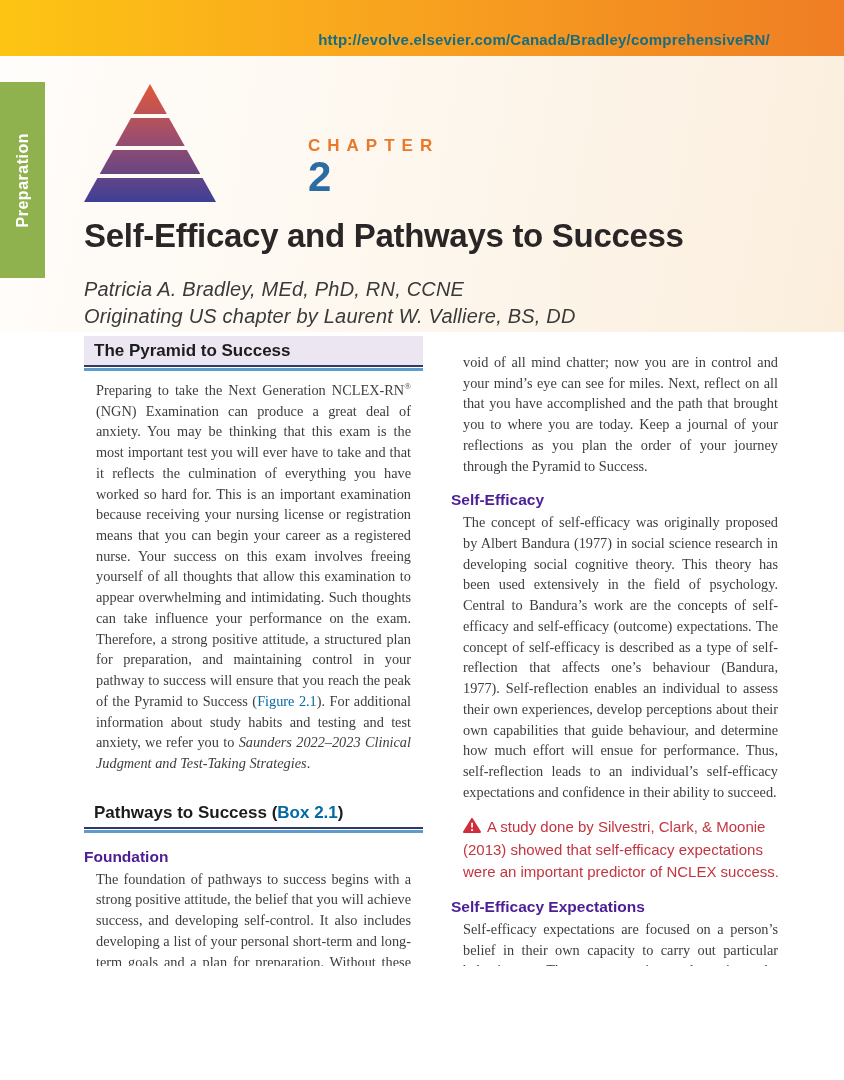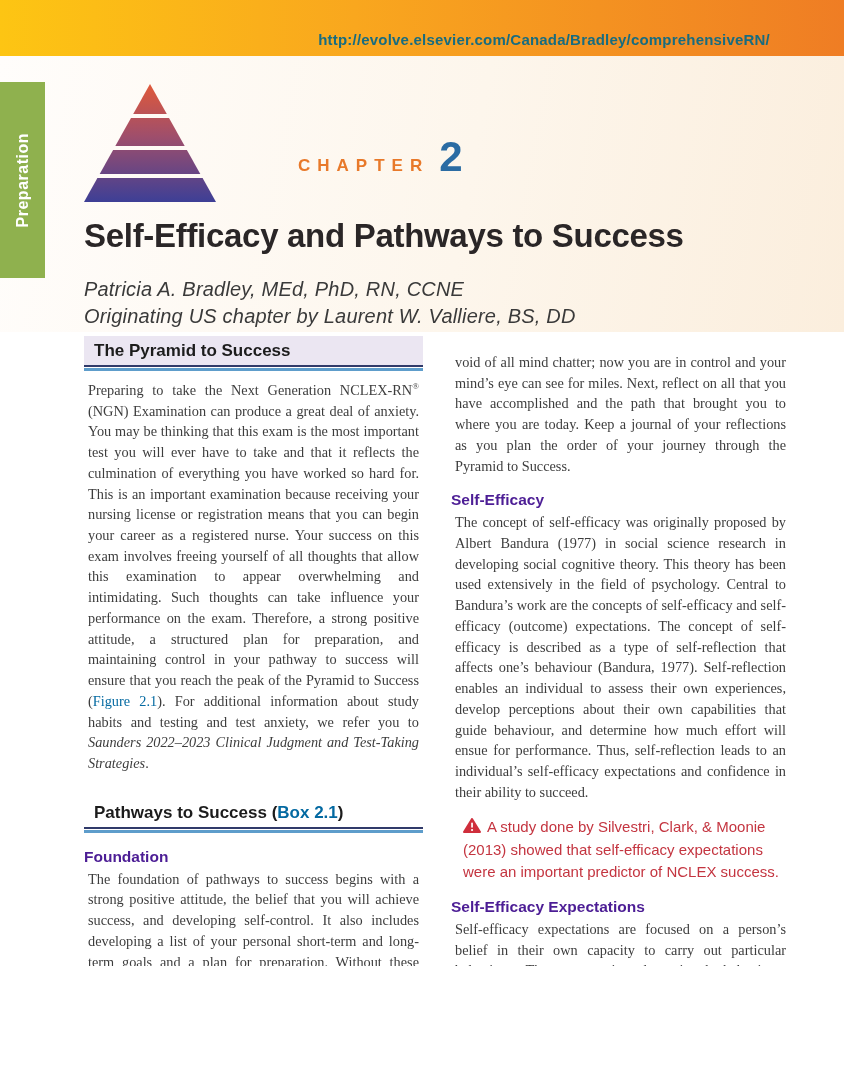--- a/index.html
+++ b/index.html
@@ -8,21 +8,21 @@
   
   .top-band{position:absolute;left:0;top:0;width:844px;height:56px;
     background:linear-gradient(90deg,#fdc513 0%,#f9a71e 42%,#ef7d24 100%);}
   .url{position:absolute;right:74px;bottom:8px;font-weight:bold;font-size:15px;
     color:#176c80;text-decoration:none;letter-spacing:0.2px;font-family:"Liberation Sans",sans-serif;}
 
   
   .header-area{position:absolute;left:0;top:56px;width:844px;height:276px;
     background:linear-gradient(100deg,#fffdfb 0%,#fdf6ec 55%,#fbeedd 100%);}
   .pyramid-logo{position:absolute;left:84px;top:28px;}
-  .chapter-row{position:absolute;left:298px;top:80px;display:flex;align-items:baseline;}
+  .chapter-row{position:absolute;left:298px;top:80px;display:flex;align-items:baseline;flex-direction:column;}
   .chapter-word{font-size:17px;font-weight:bold;color:#e8792a;letter-spacing:7px;}
   .chapter-num{font-size:42px;font-weight:600;color:#2b6ca3;margin-left:10px;line-height:1;}
   .title{position:absolute;left:84px;top:161px;font-size:33px;font-weight:bold;color:#2a2627;letter-spacing:-0.3px;}
   .byline{position:absolute;left:84px;font-style:italic;font-size:20px;color:#3a3a3a;letter-spacing:0.2px;}
   .byline.b1{top:222px;} .byline.b2{top:249px;}
 
   
   .side-tab{position:absolute;left:0;top:82px;width:45px;height:196px;background:#8fb14e;
     display:flex;align-items:center;justify-content:center;}
   .side-tab span{writing-mode:vertical-rl;transform:rotate(180deg);color:#fff;
@@ -34,21 +34,21 @@
   .col{flex:1;min-width:0;}
 
   .sec-head{position:relative;}
   .sec-head .bar{font-size:17px;font-weight:bold;color:#1c1c1c;padding:5px 10px 4px;
     font-family:"Liberation Sans",sans-serif;}
   .sec-head.shaded .bar{background:#ebe6f2;}
   .sec-head .rule-dark{height:2px;background:#303a6a;}
   .sec-head .rule-light{height:3px;background:#5e9dcb;margin-top:1px;}
   .sec-head.second{margin-top:24px;}
 
-  .body-text{margin:9px 4px 2px;font-family:"Liberation Serif",serif;font-size:14.3px;
+  .body-text{margin:9px 12px 2px;font-family:"Liberation Serif",serif;font-size:14.3px;
     line-height:1.45;color:#3d3d3d;text-align:justify;}
   .body-text.flow{margin-top:3px;}
   .teal{color:#0369a1;}
   .it{font-style:italic;}
   sup{font-size:9px;}
 
   .subhead{margin:15px 0 3px;font-size:15.5px;font-weight:bold;color:#4c1d95;
     font-family:"Liberation Sans",sans-serif;}
 
   .note{margin:14px 0 10px 12px;font-size:15px;line-height:1.48;color:#c43540;

